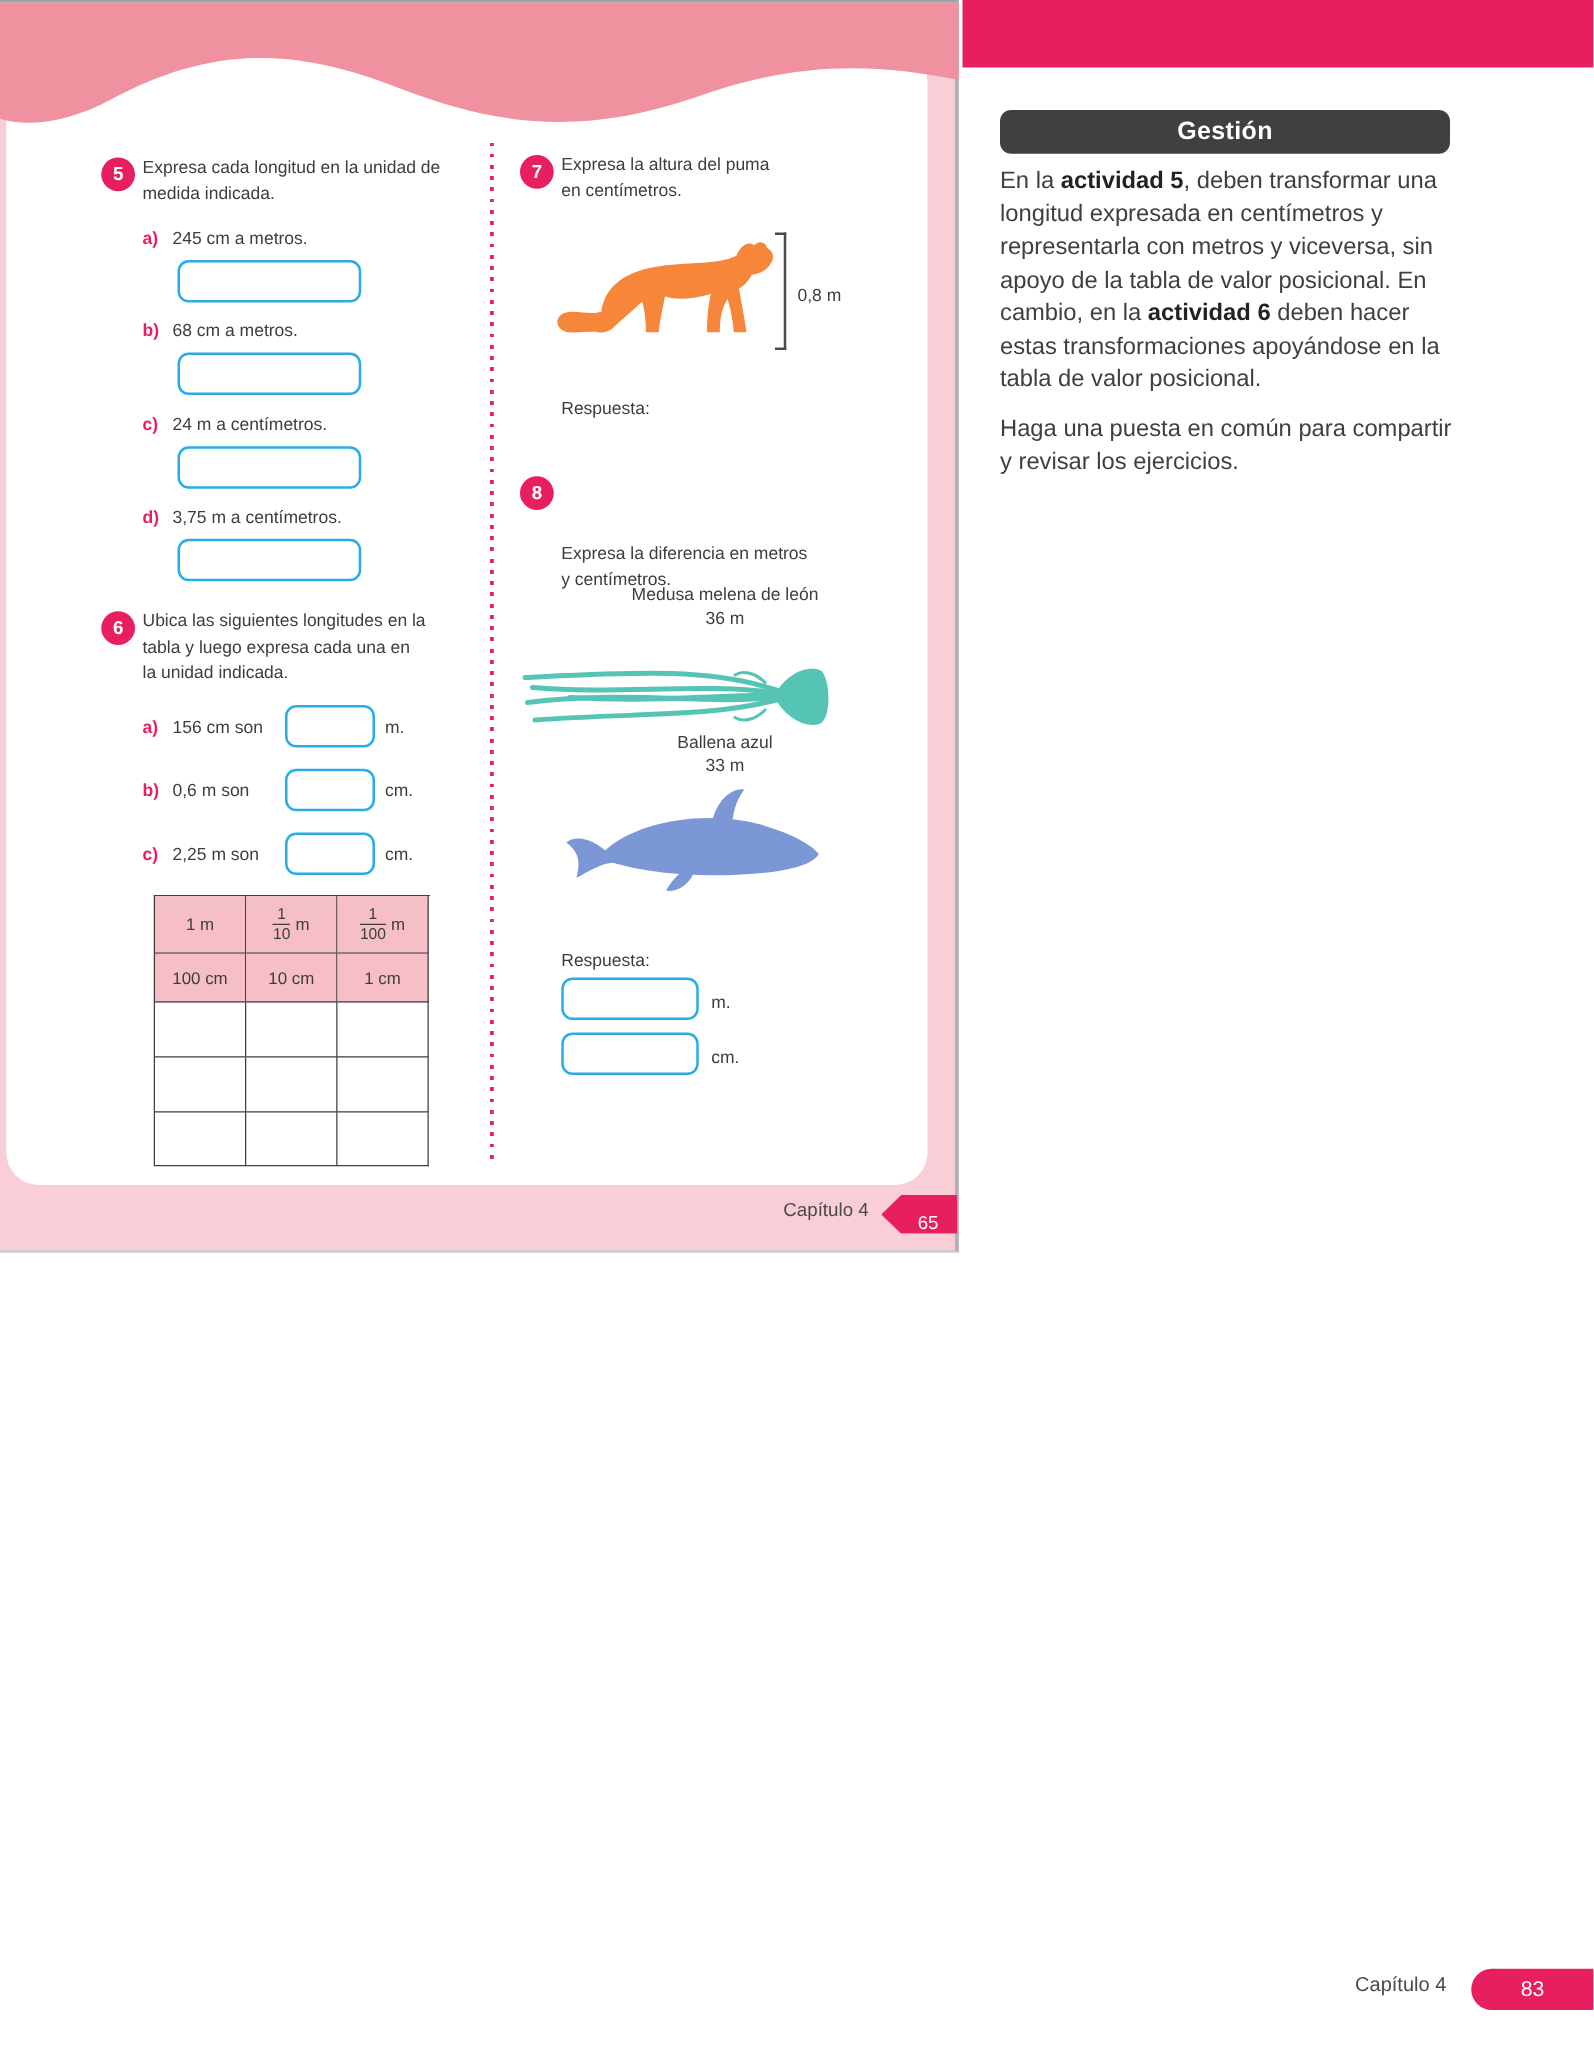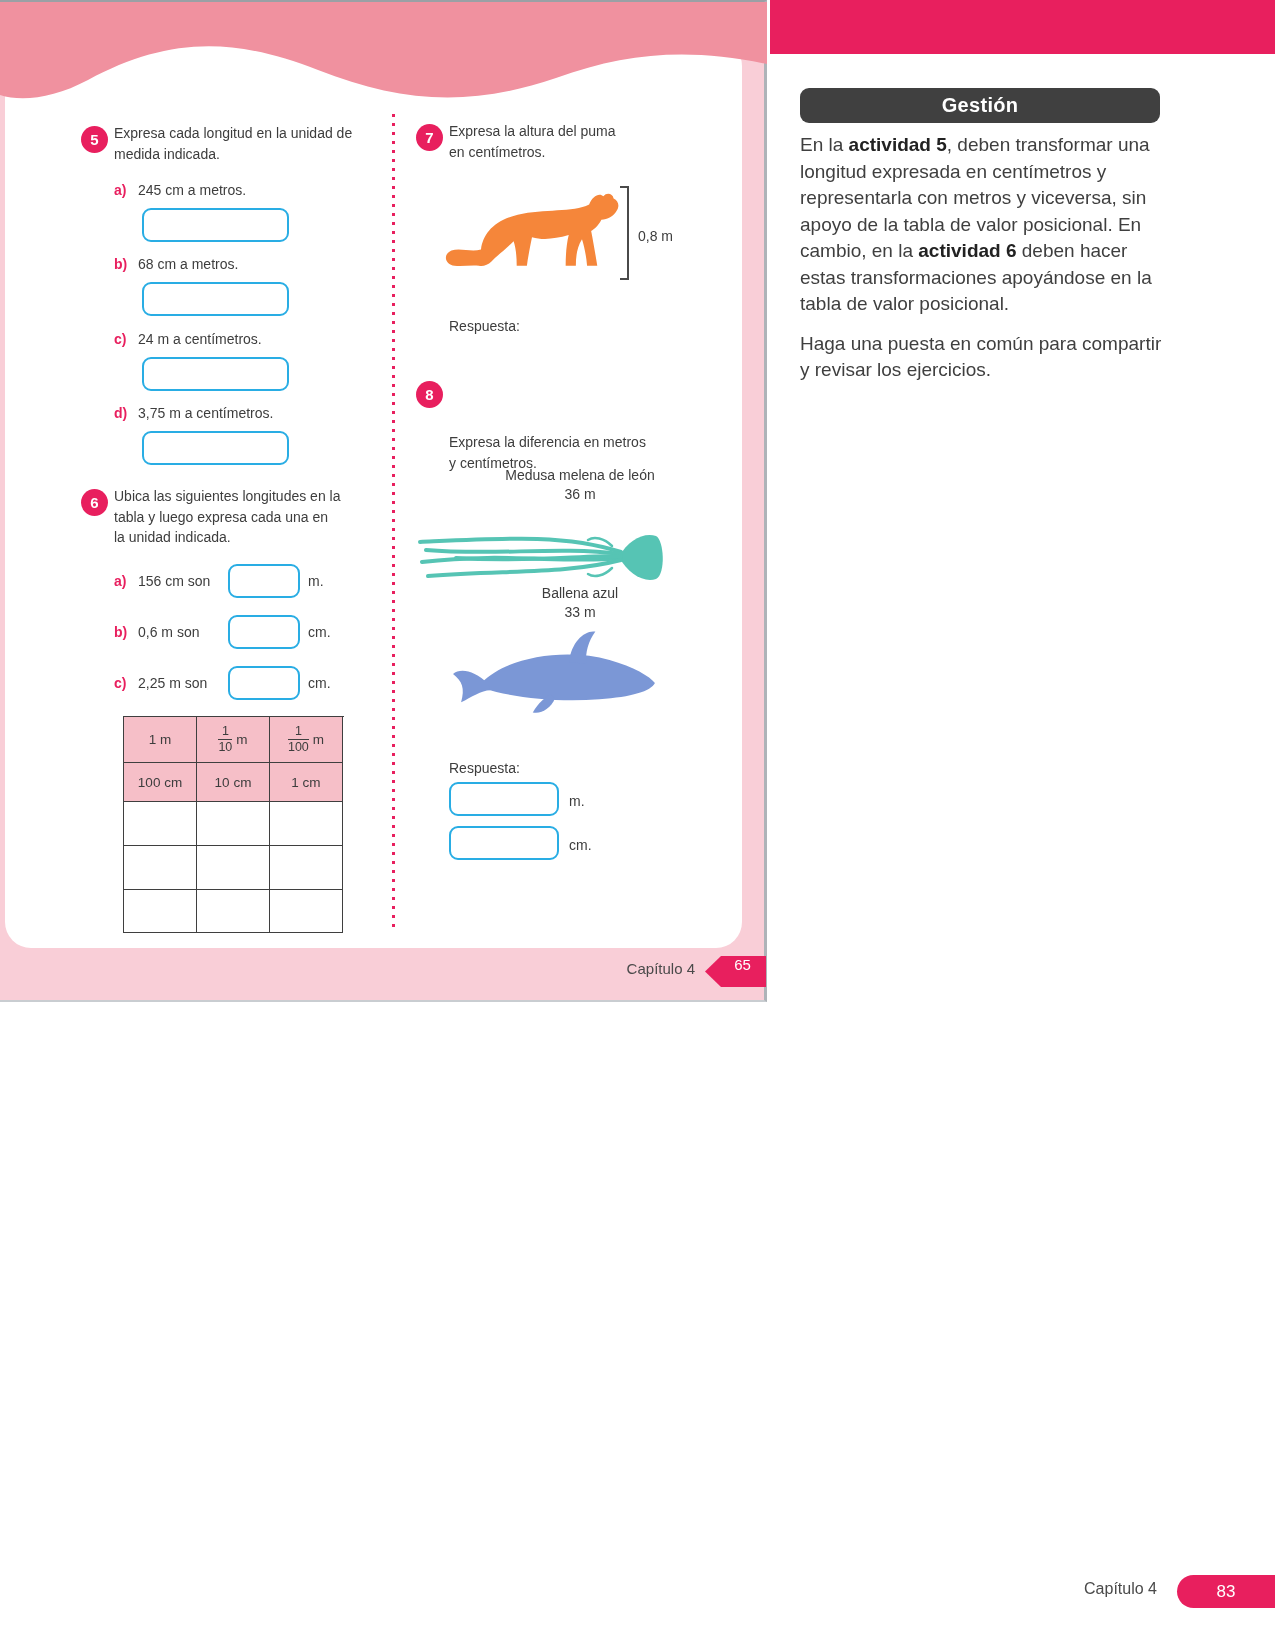--- a/index.html
+++ b/index.html
@@ -43,21 +43,21 @@
   .frac-unit { margin-left:4px; }
 
   .bracket { position:absolute; left:620px; top:184px; width:9px; height:94px;
              border-top:2px solid #4a4a4a; border-right:2px solid #4a4a4a; border-bottom:2px solid #4a4a4a; }
   .center-label { position:absolute; text-align:center; color:#3d3d3d; font-size:14px; line-height:19px; }
 
   .bp-footer-chapter { position:absolute; left:580px; top:958px; width:115px; text-align:right;
                        color:#4a4a4a; font-size:15px; }
   .badge65 { position:absolute; left:705px; top:954px; width:61px; height:31px; background:#e81f5e;
              clip-path:polygon(16px 0, 100% 0, 100% 100%, 16px 100%, 0 50%);
-             color:#fff; font-size:15px; display:flex; align-items:flex-start; justify-content:center;
+             color:#fff; font-size:15px; display:flex; align-items:flex-end; justify-content:center;
              padding-left:14px; }
 
   
   .top-band { position:absolute; left:770px; top:0; width:505px; height:54px; background:#e81f5e; }
   .gestion-bar { position:absolute; left:800px; top:88px; width:360px; height:35px;
                  background:#404040; border-radius:9px; color:#ffffff; font-weight:bold;
                  font-size:20px; display:flex; align-items:center; justify-content:center;
                  letter-spacing:0.3px; }
   .sidebar-text { position:absolute; left:800px; top:132px; width:372px;
                   color:#3f3f3f; font-size:19px; line-height:26.5px; }

